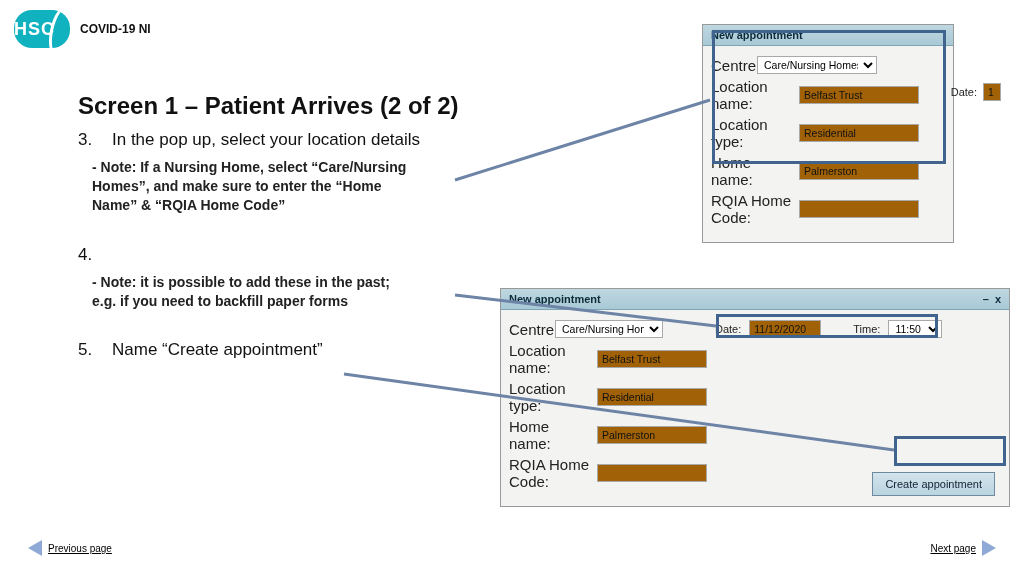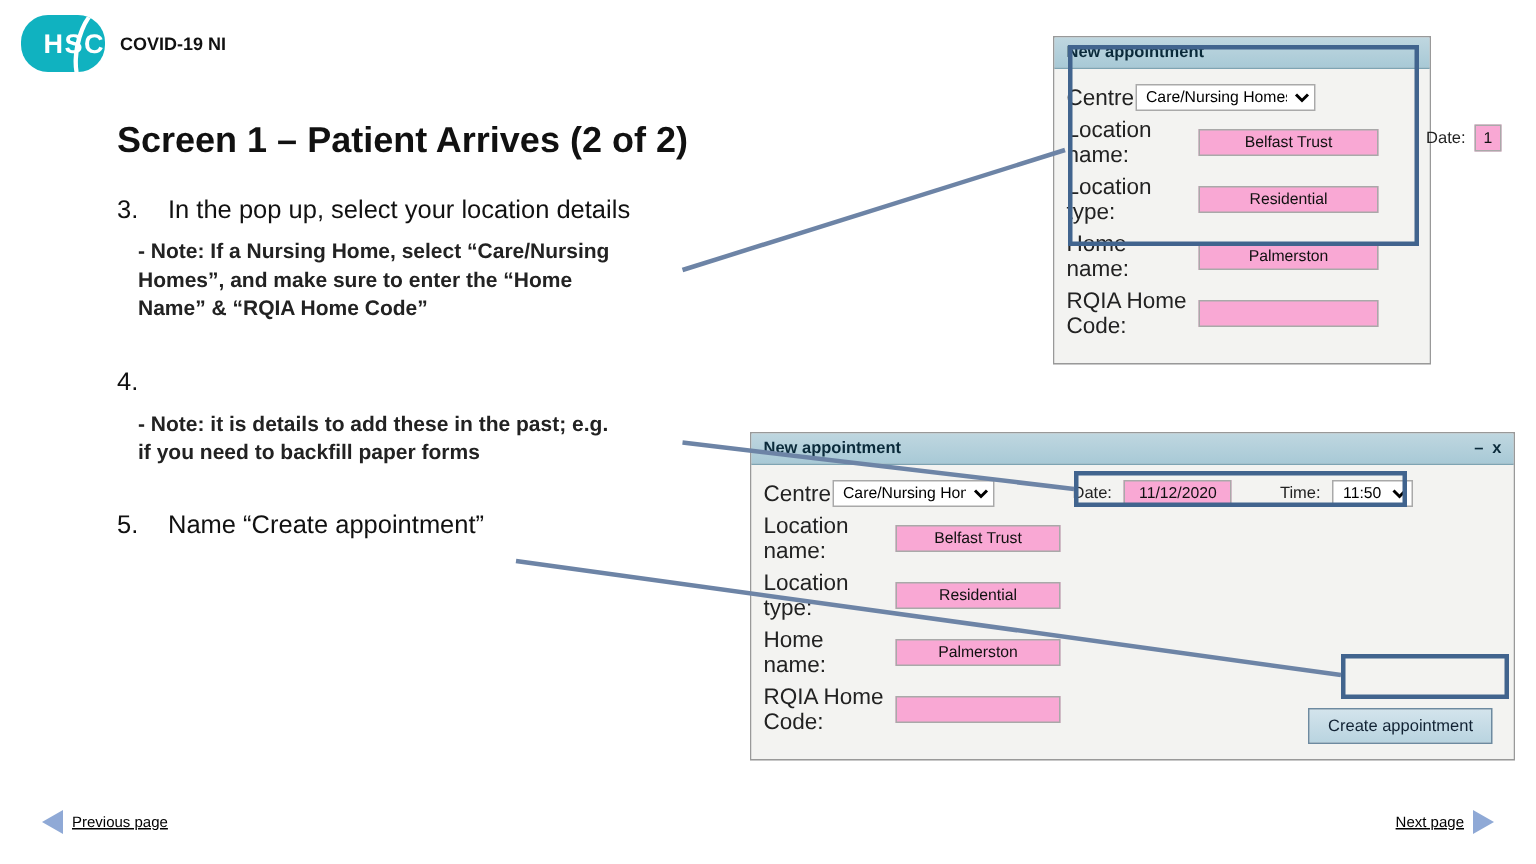--- a/index.html
+++ b/index.html
@@ -1,27 +1,27 @@
 <!DOCTYPE html>
 <html><head>
 <meta charset="utf-8">
 <style>
   * { box-sizing: border-box; margin: 0; padding: 0; }
   html, body { width: 1024px; height: 576px; font-family: "Segoe UI", Arial, sans-serif; background: #fff; overflow: hidden; }
   .page { position: relative; width: 1024px; height: 576px; }
 
   
   .logo-wrap { position: absolute; top: 10px; left: 14px; display: flex; align-items: center; gap: 10px; }
-  .hsc-logo { width: 56px; height: 38px; background: #10b2c0; border-radius: 18px; display: flex; align-items: center; justify-content: flex-end; position: relative; overflow: hidden; }
+  .hsc-logo { width: 56px; height: 38px; background: #10b2c0; border-radius: 18px; display: flex; align-items: center; justify-content: flex-start; position: relative; overflow: hidden; }
   .hsc-logo .txt { color: #fff; font-weight: 700; font-size: 18px; letter-spacing: 1px; z-index: 2; }
   .hsc-logo::after { content: ""; position: absolute; right: -6px; top: -6px; width: 20px; height: 50px; border: 3px solid #fff; border-radius: 50%; transform: rotate(12deg); }
   .app-title { font-weight: 700; font-size: 12px; color: #111; }
 
   
-  .headline { position: absolute; top: 80px; left: 78px; font-size: 24px; font-weight: 700; color: #111; }
+  .headline { position: absolute; top: 92px; left: 78px; font-size: 24px; font-weight: 700; color: #111; }
 
   
   .steps { position: absolute; top: 130px; left: 78px; width: 400px; }
   .step { margin-bottom: 30px; }
   .step-row { display: flex; gap: 14px; font-size: 17px; color: #111; margin-bottom: 8px; }
   .step-num { min-width: 20px; }
   .step-note { font-size: 14px; color: #222; margin-left: 14px; max-width: 320px; line-height: 1.35; font-weight: bold; }
 
   
   .nav-prev, .nav-next { position: absolute; bottom: 20px; font-size: 10px; color: #000000; text-decoration: underline; display: flex; align-items: center; gap: 6px; }
@@ -32,21 +32,21 @@
   .arrow-right { border-left: 14px solid #8fa9d6; }
 
   
   .mock-window { position: absolute; background: #eef0f0; border: 1px solid #999; font-size: 11px; color: #222; }
   .titlebar { background: linear-gradient(#bfd7e0, #a8c9d6); border-bottom: 1px solid #7ea4b3; padding: 4px 8px; font-weight: 700; font-size: 11px; color: #0a2a3a; display: flex; justify-content: space-between; align-items: center; }
   .win-controls { display: flex; gap: 6px; font-size: 11px; color: #0a2a3a; }
   .form-body { padding: 6px 8px 12px; background: #f3f3f1; }
   .form-row { display: flex; align-items: center; gap: 6px; margin: 4px 0; }
   .lbl { width: 82px; font-size: 15px; color: #222; }
   .lbl-sm { font-size: 11px; color: #222; margin-right: 2px; }
-  .inp { border: 1px solid #a9a9a9; background: #f9a8d4; height: 18px; padding: 1px 4px; font-size: 10.5px; color: #111; text-align: center; }
+  .inp { border: 1px solid #a9a9a9; background: #a16207; height: 18px; padding: 1px 4px; font-size: 10.5px; color: #111; }
   .sel { border: 1px solid #a9a9a9; background: #fff; height: 18px; font-size: 10.5px; padding: 0 2px; }
 
   
   .mock1 { top: 24px; right: 70px; width: 252px; }
   .mock1 .inp { width: 120px; }
   .mock1 .sel { width: 120px; }
   .mock1 .date-frag { position: absolute; right: -48px; top: 58px; font-size: 10.5px; display: flex; align-items: center; gap: 4px; }
   .mock1 .date-frag .inp { width: 18px; }
 
   .mock2 { top: 288px; left: 500px; width: 510px; }
@@ -90,21 +90,21 @@
       <div class="step-row">
         <span class="step-num">3.</span>
         <span>In the pop up, select your location details</span>
       </div>
       <div class="step-note">- Note: If a Nursing Home, select “Care/Nursing Homes”, and make sure to enter the “Home Name” &amp; “RQIA Home Code”</div>
     </div>
     <div class="step">
       <div class="step-row">
         <span class="step-num">4.</span>
       </div>
-      <div class="step-note">- Note: it is details to add these in the past; e.g. if you need to backfill paper forms</div>
+      <div class="step-note">- Note: it is possible to add these in the past; e.g. if you need to backfill paper forms</div>
     </div>
     <div class="step">
       <div class="step-row">
         <span class="step-num">5.</span>
         <span>Name “Create appointment”</span>
       </div>
     </div>
   </div>
 
   <div class="mock-window mock1">

